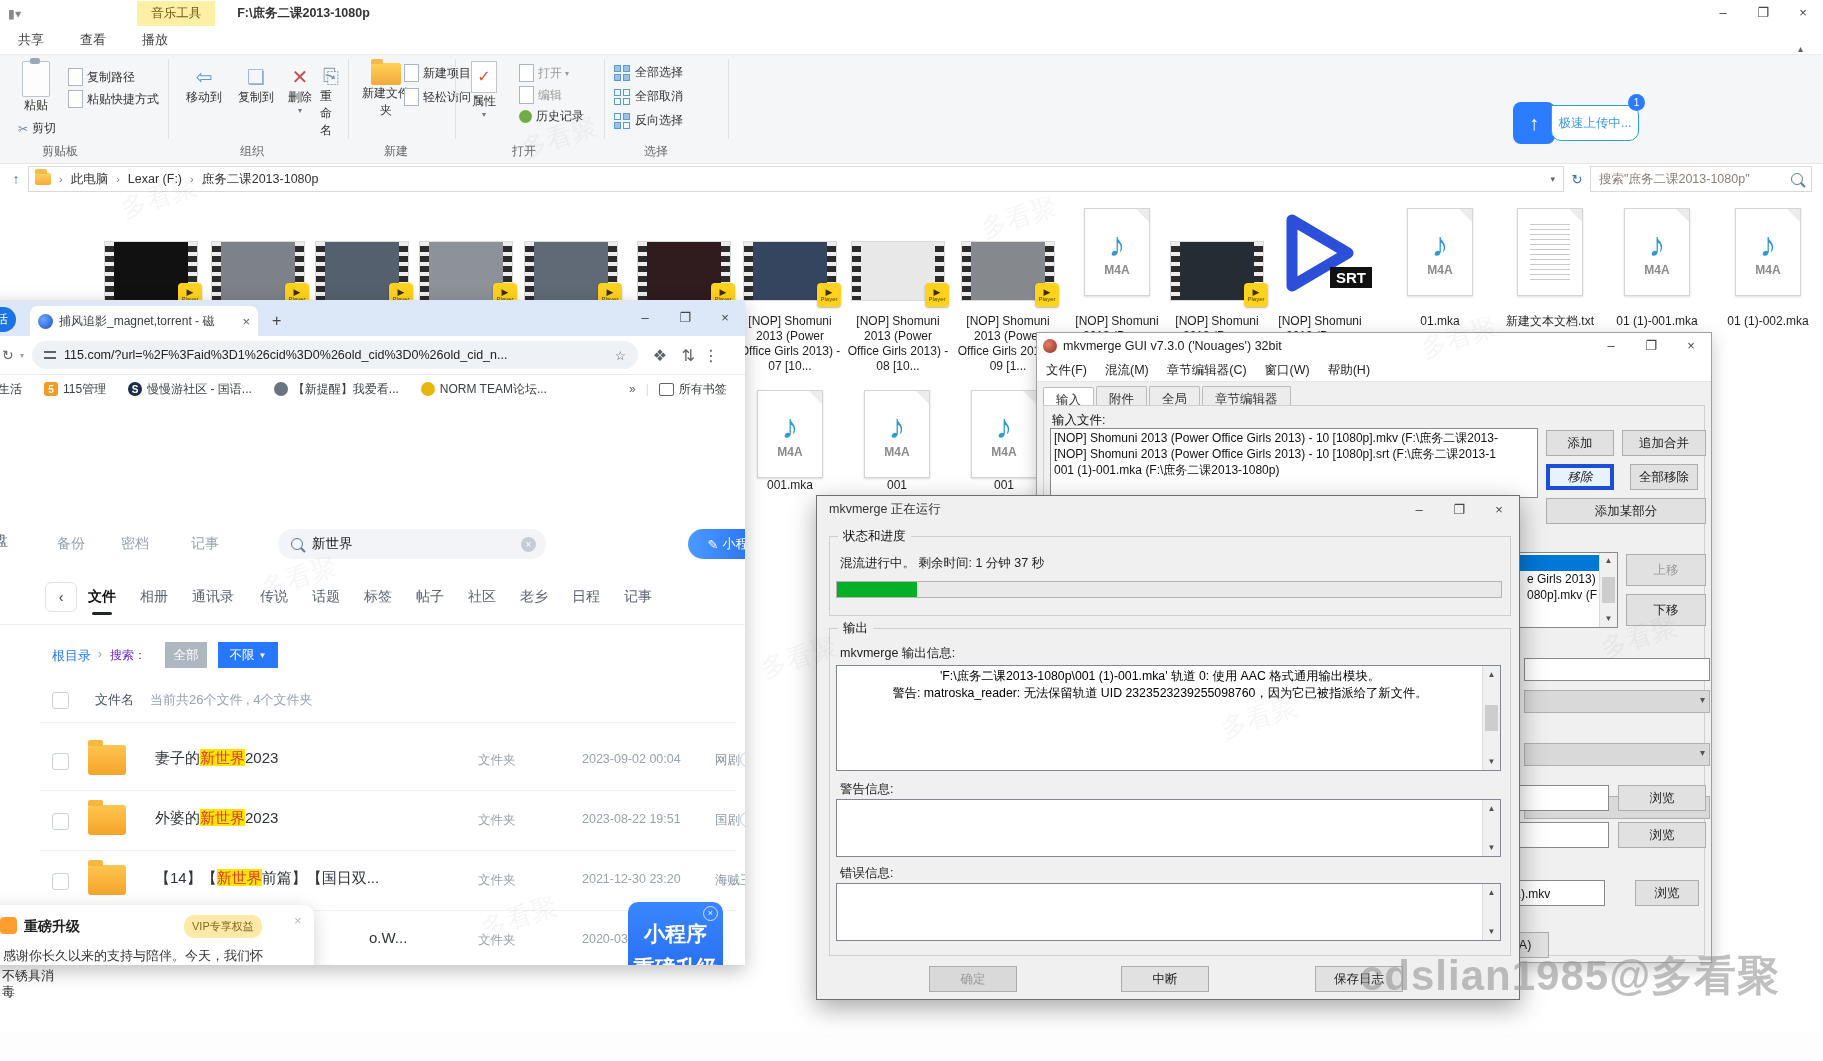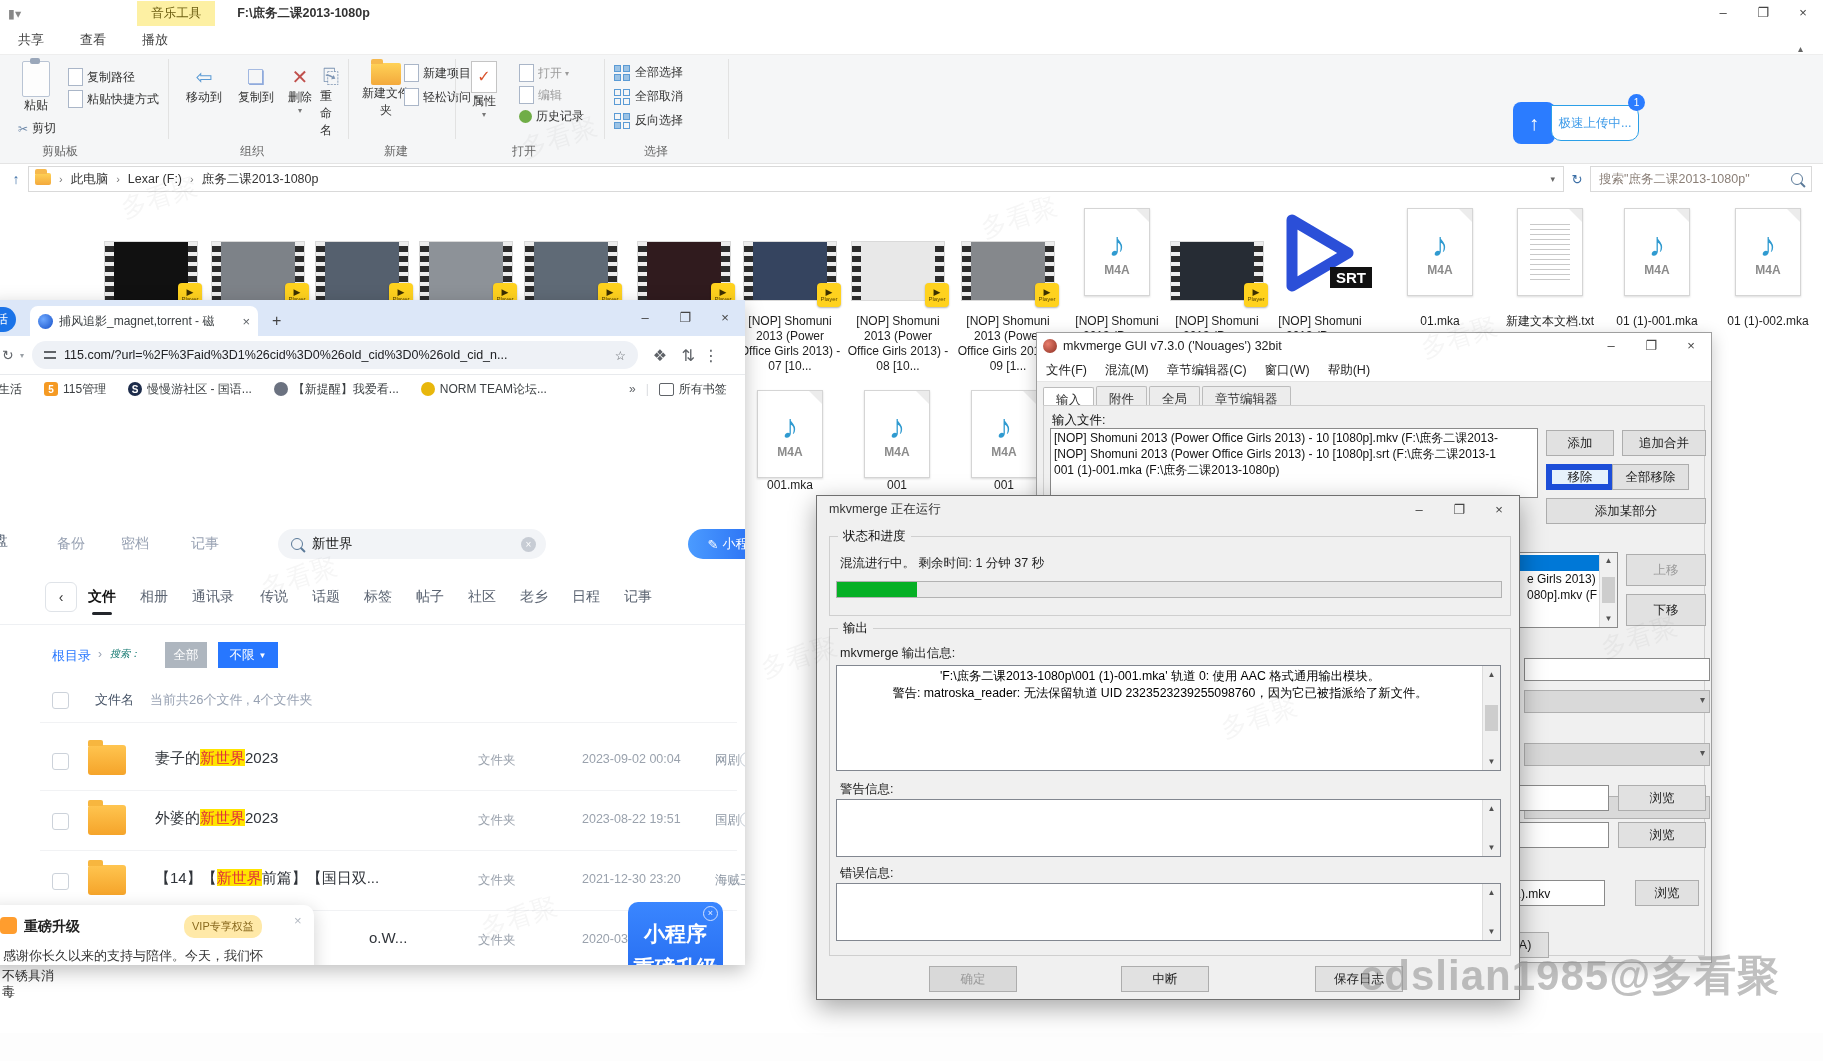--- a/index.html
+++ b/index.html
@@ -546,21 +546,21 @@
       <span class="navtab" style="left:324px;">话题</span>
       <span class="navtab" style="left:376px;">标签</span>
       <span class="navtab" style="left:428px;">帖子</span>
       <span class="navtab" style="left:480px;">社区</span>
       <span class="navtab" style="left:532px;">老乡</span>
       <span class="navtab" style="left:584px;">日程</span>
       <span class="navtab" style="left:636px;">记事</span>
       <div class="abs" style="left:0;top:222px;right:0;height:1px;background:#eef0f3;"></div>
       <span class="abs" style="left:64px;top:245px;color:#2777ff;font-size:13px;">根目录</span>
       <span class="abs" style="left:110px;top:245px;color:#98a2b3;font-size:12px;">›</span>
-      <span class="abs" style="left:122px;top:245px;color:#0f766e;font-size:10px;font-style:italic;">搜索：</span>
+      <span class="abs" style="left:122px;top:245px;color:#6d28d9;font-size:12px;">搜索：</span>
       <span class="chip" style="left:177px;top:240px;width:42px;background:#aeb6bf;">全部</span>
       <span class="chip" style="left:230px;top:240px;width:60px;background:#2777ff;">
           <span>不限</span>
           <span style="font-size:8px;margin-left:4px;">▼</span>
         </span>
       <div class="hdr abs" style="left:0;top:284px;right:0;height:28px;">
         <span class="cb"></span>
         <span class="abs" style="left:107px;top:5px;font-size:13px;color:#475467;">文件名</span>
         <span class="abs" style="left:162px;top:5px;font-size:13px;color:#98a2b3;">当前共26个文件 , 4个文件夹</span>
       </div>
@@ -646,22 +646,22 @@
     </div>
     <div class="mpanel">
       <span class="mlabel abs" style="left:8px;top:6px;">输入文件:</span>
       <div class="listbox abs" style="left:6px;top:22px;width:480px;height:66px;">
         <div>[NOP] Shomuni 2013 (Power Office Girls 2013) - 10 [1080p].mkv (F:\庶务二课2013-</div>
         <div>[NOP] Shomuni 2013 (Power Office Girls 2013) - 10 [1080p].srt (F:\庶务二课2013-1</div>
         <div>001 (1)-001.mka (F:\庶务二课2013-1080p)</div>
       </div>
       <div class="wbtn abs" style="left:502px;top:24px;width:68px;height:26px;">添加</div>
       <div class="wbtn abs" style="left:578px;top:24px;width:84px;height:26px;">追加合并</div>
-      <div class="wbtn abs" style="left:502px;top:58px;width:68px;height:26px;border:6px solid #1d4ed8;background:#e7f2fc;">移除</div>
-      <div class="wbtn abs" style="left:568px;top:58px;width:77px;height:26px;">全部移除</div>
+      <div class="wbtn abs" style="left:502px;top:58px;width:68px;height:26px;border:4px solid #1d4ed8;background:#e7f2fc;font-style:italic;">移除</div>
+      <div class="wbtn abs" style="left:586px;top:58px;width:68px;height:26px;">全部移除</div>
       <div class="wbtn abs" style="left:502px;top:92px;width:160px;height:26px;">添加某部分</div>
 
       <div class="listbox abs" style="left:300px;top:146px;width:272px;height:74px;padding:0;">
         <div style="height:16px;background:#0078d7;margin:2px 0 0 2px;"></div>
         <div style="padding-left:182px;">e Girls 2013)</div>
         <div style="padding-left:182px;">080p].mkv (F</div>
         <div class="vscroll">
             <span>▲</span>
             <span class="vthumb2"></span>
             <span>▼</span>

